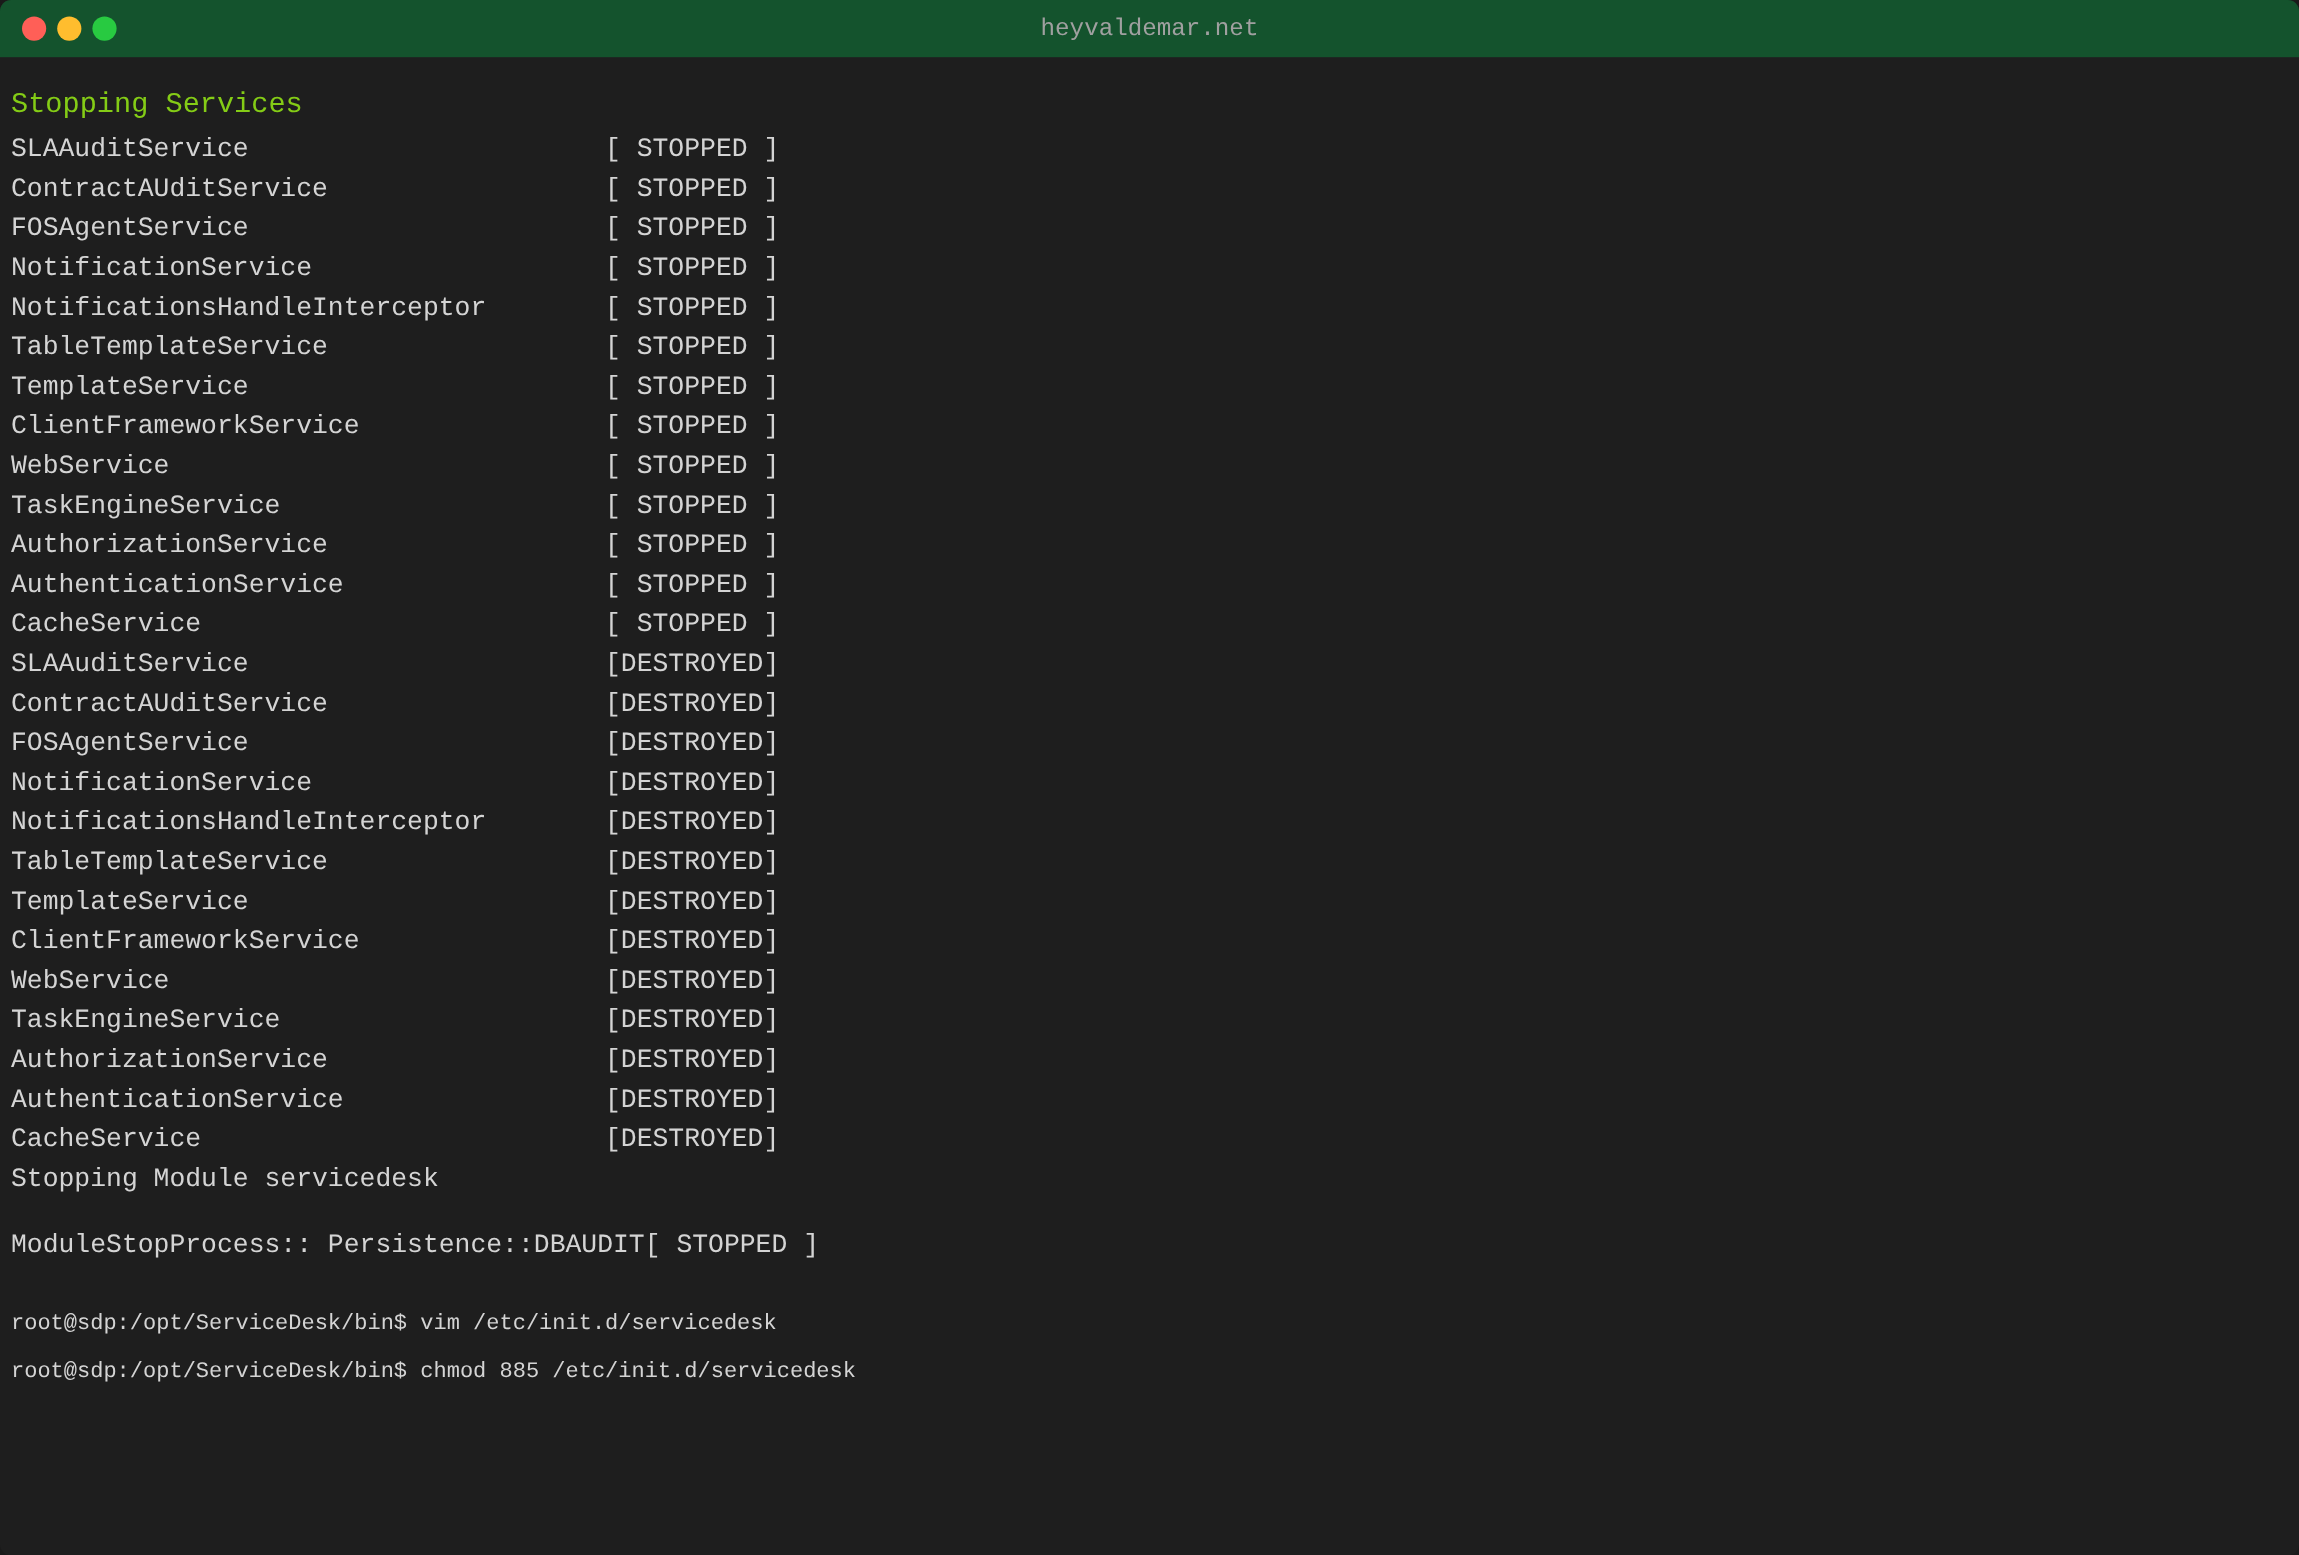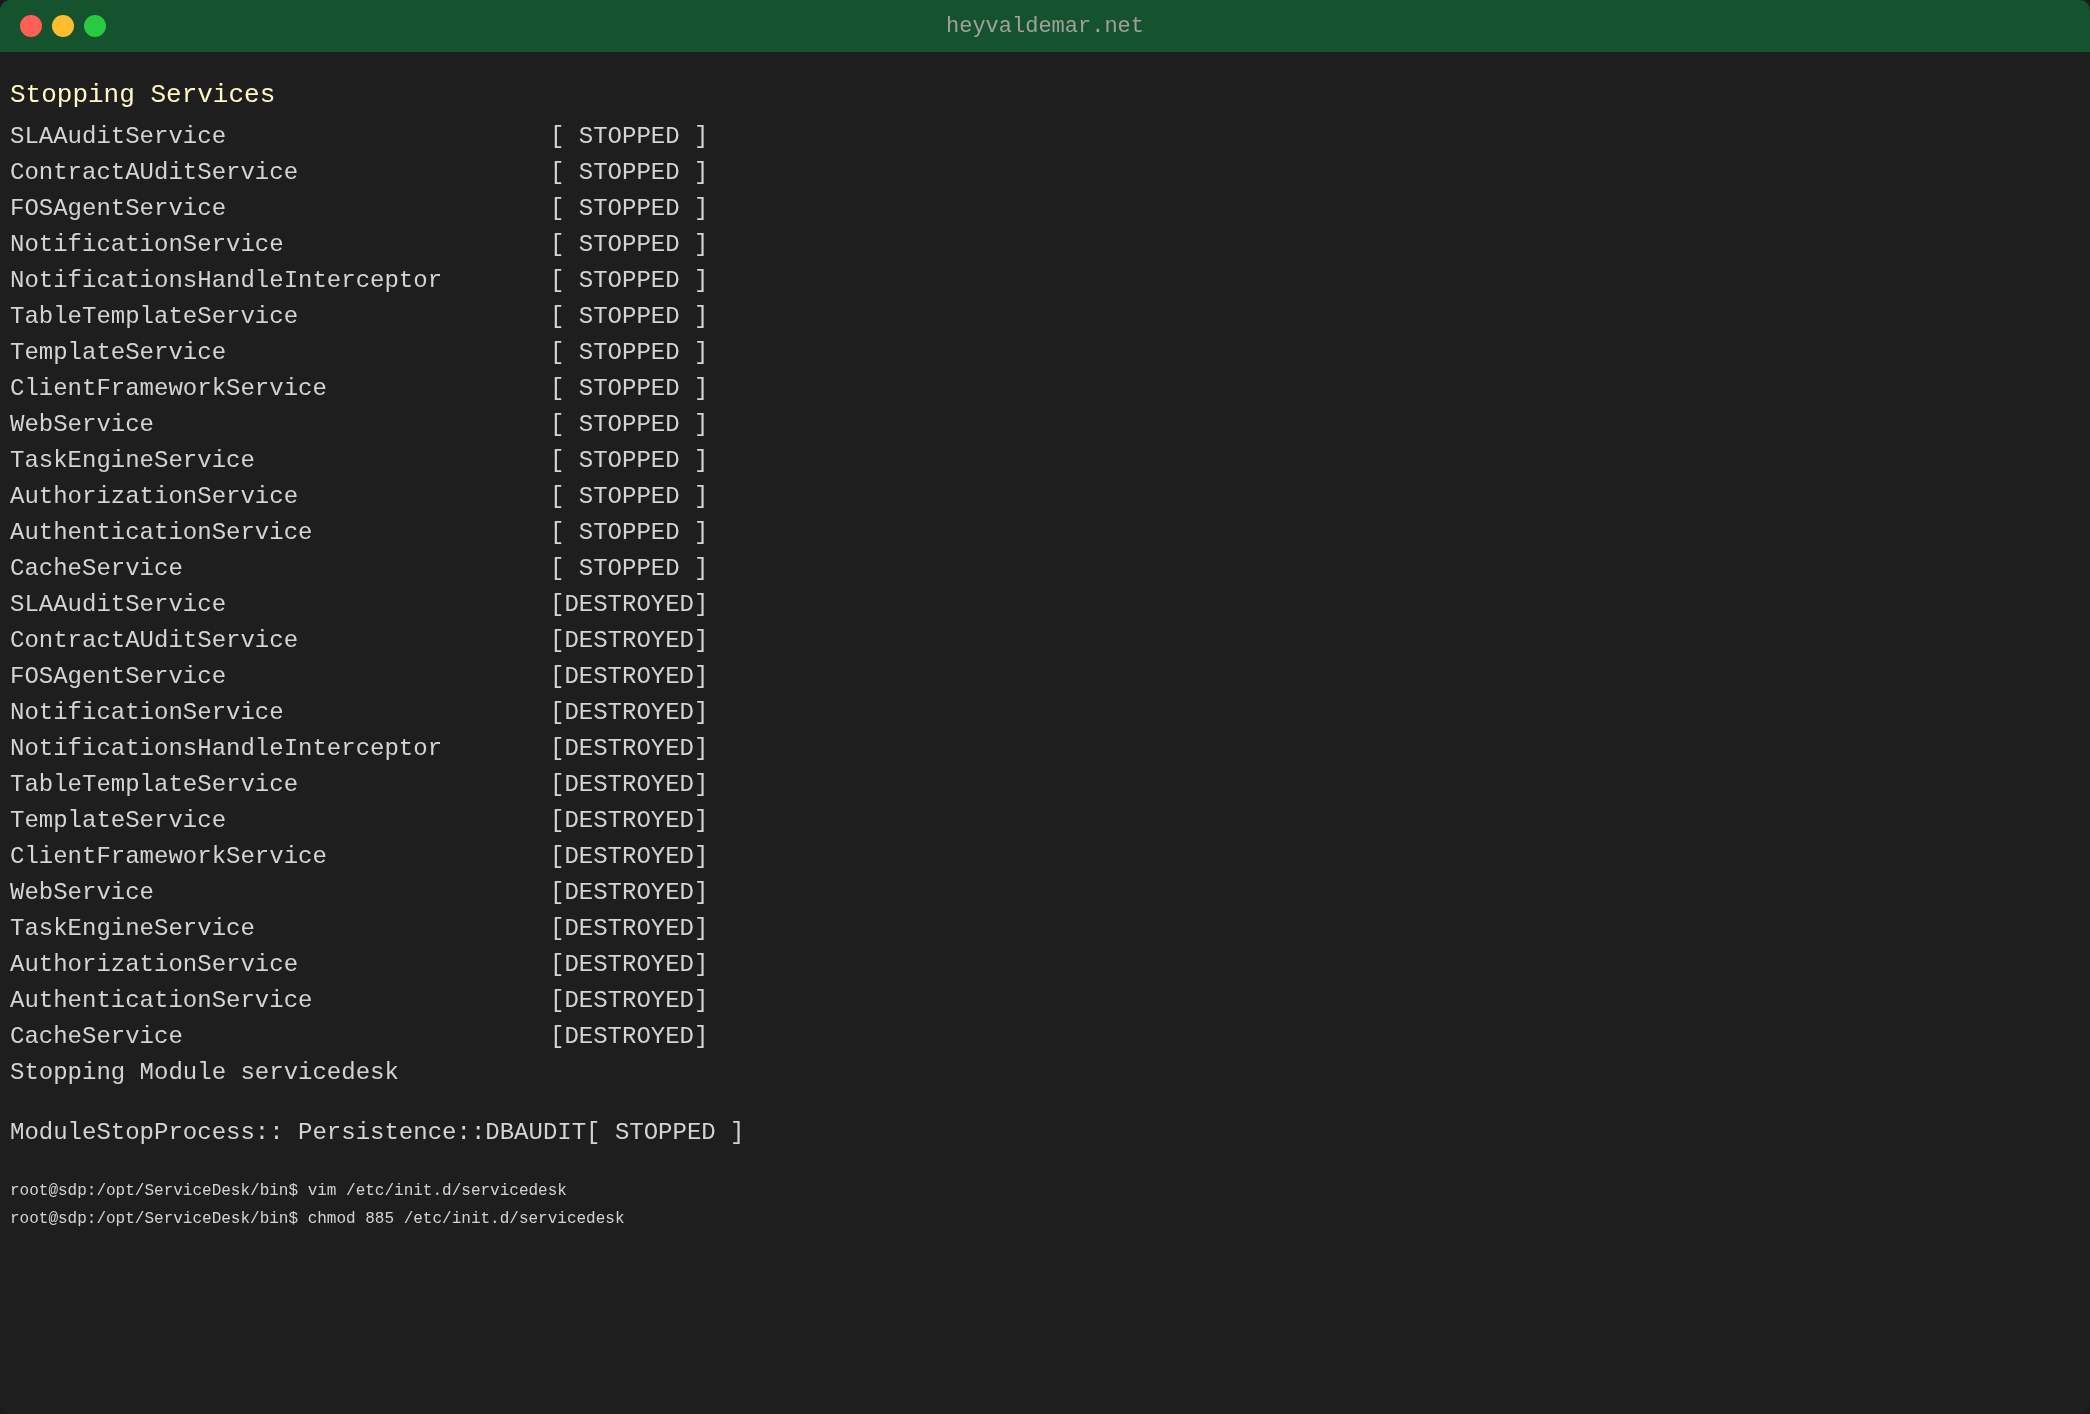--- a/index.html
+++ b/index.html
@@ -73,21 +73,21 @@
 
     .terminal-body {
       padding: 20px 10px 20px 10px;
       flex: 1;
       color: #d4d4d4;
       font-size: 24px;
       line-height: 1.5;
     }
 
     .section-header {
-      color: #fef9c3;
+      color: #84cc16;
       font-size: 26px;
       margin: 4px 0;
       font-weight: normal;
     }
 
     .service-line {
       display: flex;
       align-items: baseline;
     }
 
@@ -111,22 +111,22 @@
       height: 24px;
     }
 
     .module-line {
       color: #d4d4d4;
       font-size: 24px;
     }
 
     .prompt-line {
       color: #d4d4d4;
-      font-size: 16px;
-      margin-top: 4px;
+      font-size: 20px;
+      margin-top: 14px;
     }
 
     .prompt {
       color: #d4d4d4;
     }
 
     .command {
       color: #d4d4d4;
     }
 

